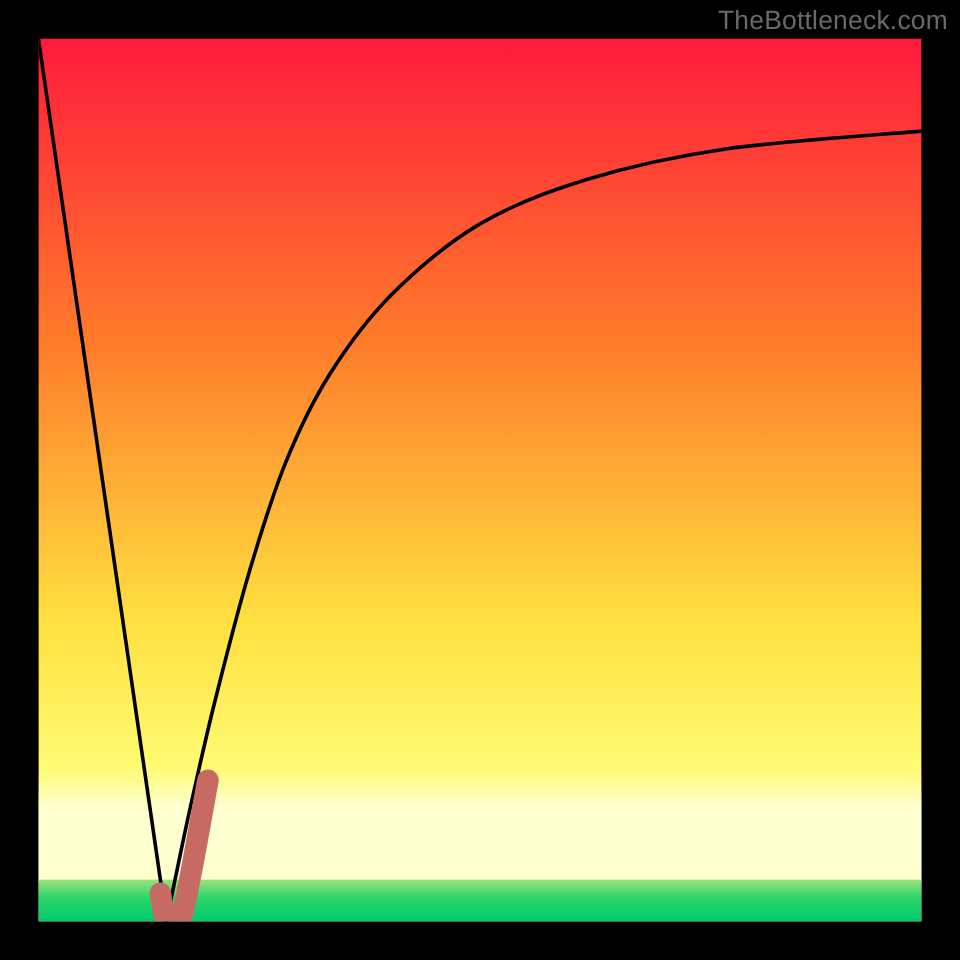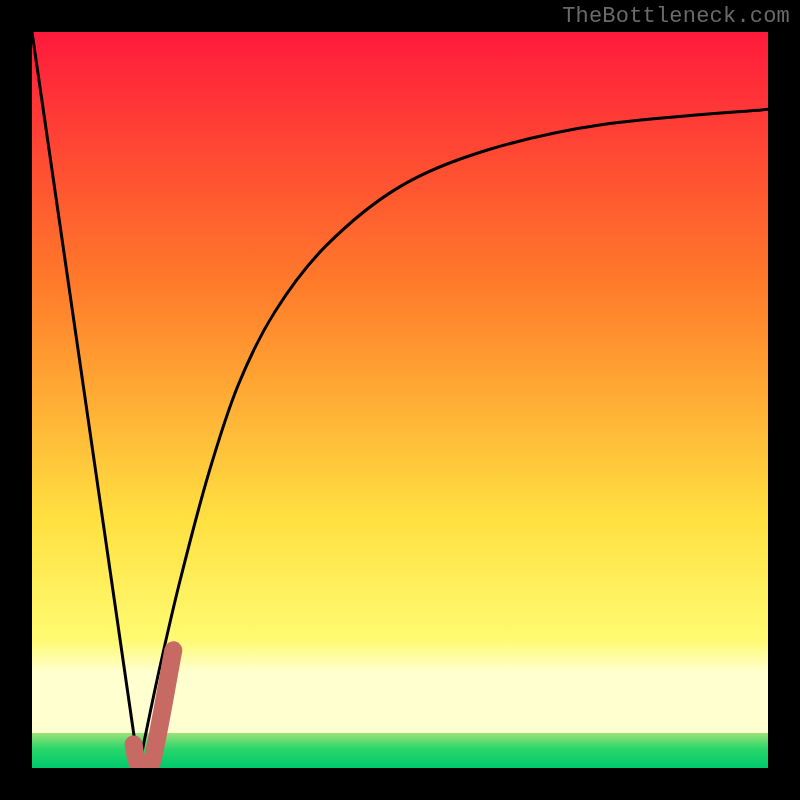--- a/index.html
+++ b/index.html
@@ -45,21 +45,20 @@
     width: 100%;
   }
   .watermark {
     position: absolute;
     top: 4px;
     right: 10px;
     color: #6a6a6a;
     font-size: 22px;
     letter-spacing: 0.2px;
     font-weight: 400;
-    font-family: Liberation Mono, monospace;
   }
   svg.curves {
     position: absolute;
     left: 0;
     top: 0;
   }
 </style>
 </head>
 <body>
 

